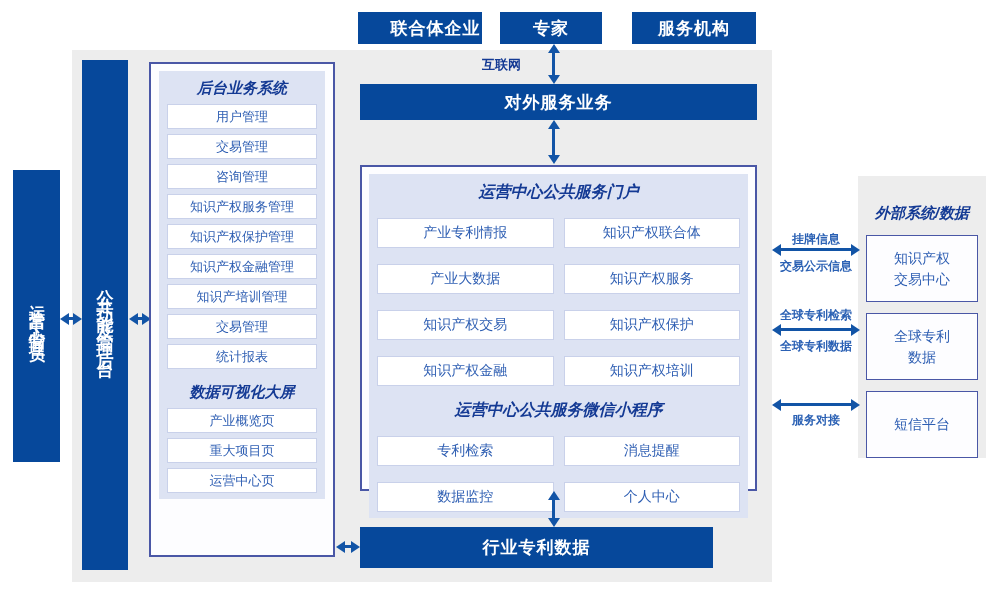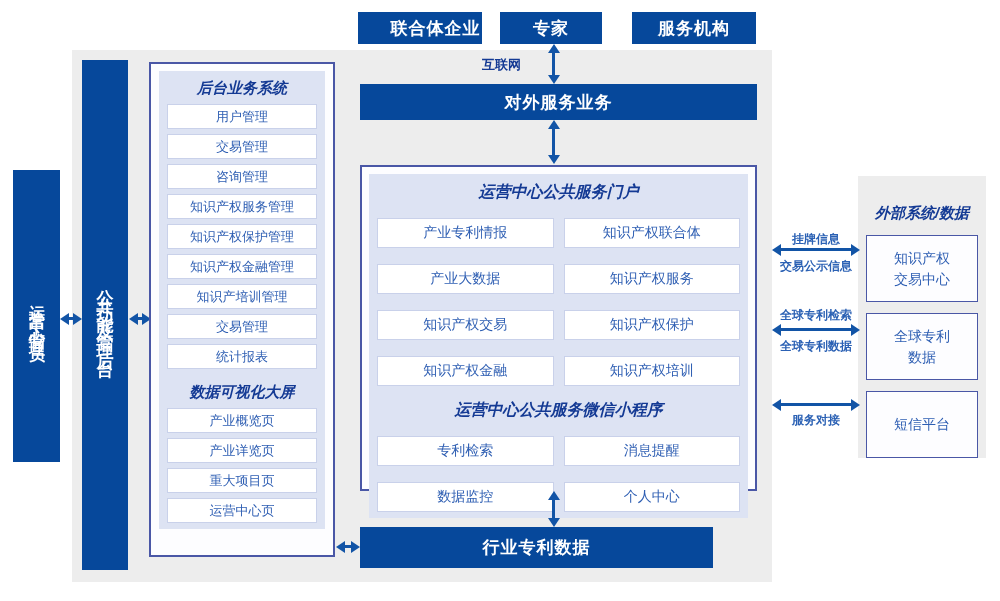--- a/index.html
+++ b/index.html
@@ -112,21 +112,20 @@
       <div class="item">知识产权服务管理</div>
       <div class="item">知识产权保护管理</div>
       <div class="item">知识产权金融管理</div>
       <div class="item">知识产培训管理</div>
       <div class="item">交易管理</div>
       <div class="item">统计报表</div>
     </div>
     <div class="sub-panel">
       <div class="panel-title">数据可视化大屏</div>
       <div class="item">产业概览页</div>
-      <div class="item">产业详览页</div>
       <div class="item">重大项目页</div>
       <div class="item">运营中心页</div>
     </div>
   </div>
 
   <div class="outer-box center-col" style="left:360px;top:165px;width:397px;height:326px;">
     <div class="sub-panel">
       <div class="panel-title">运营中心公共服务门户</div>
       <div class="grid2">
         <div class="item">产业专利情报</div>

